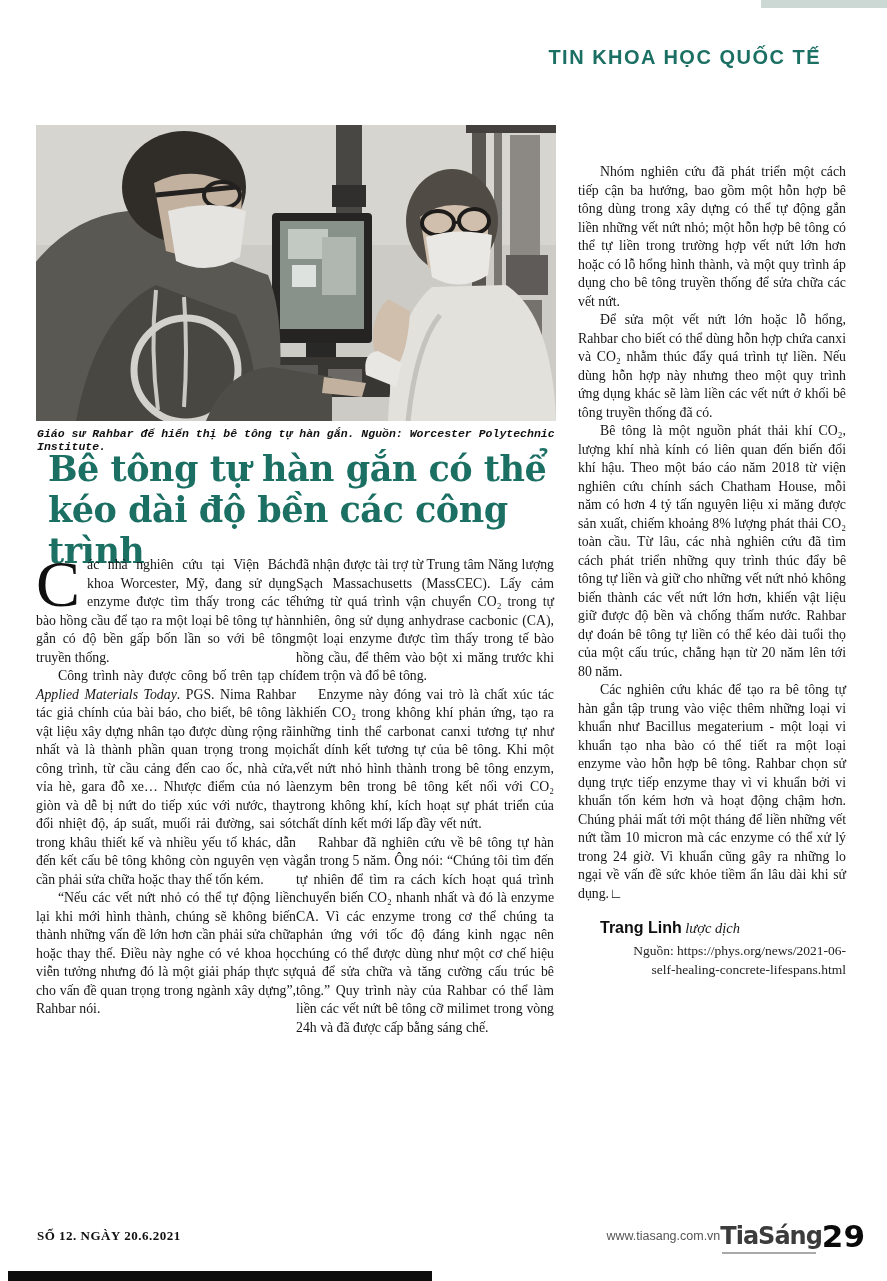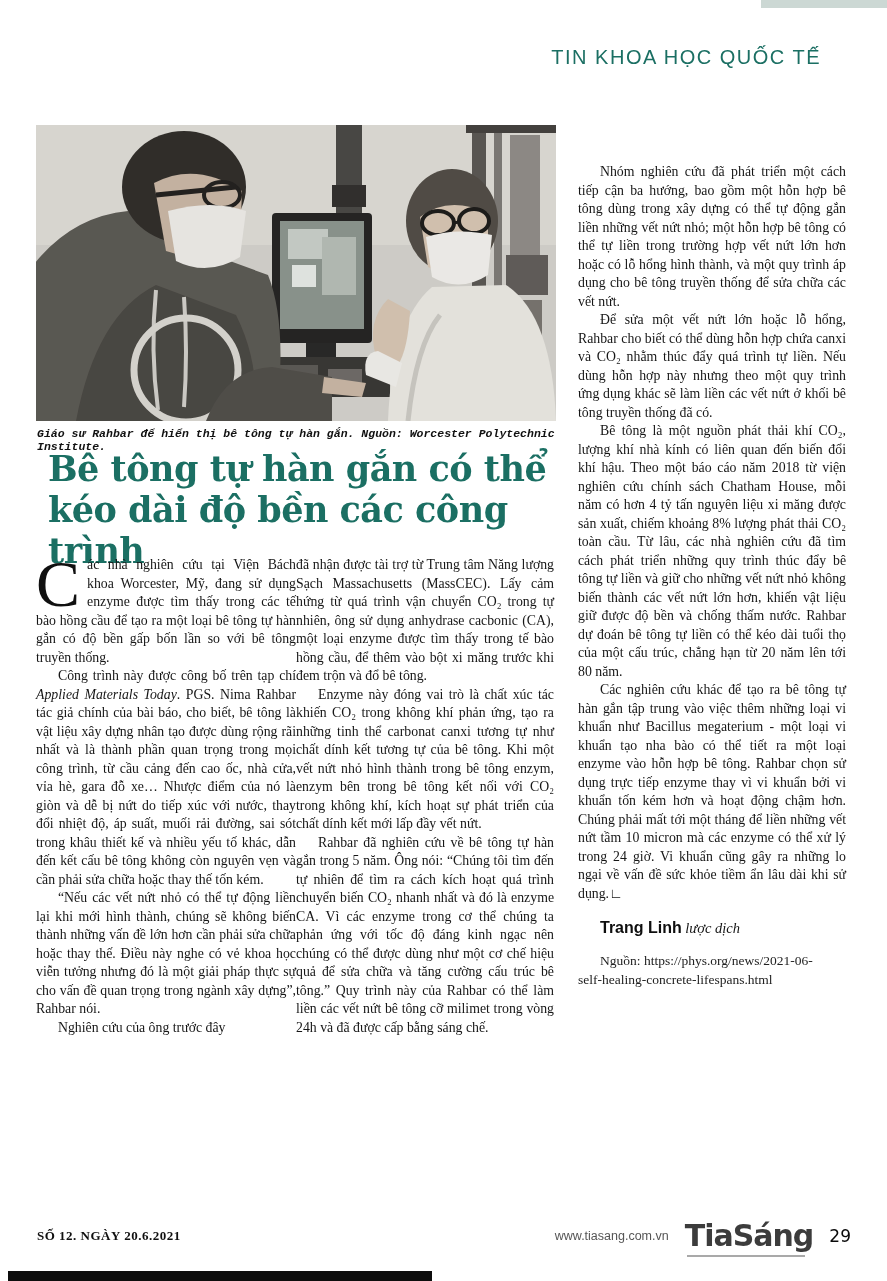--- a/index.html
+++ b/index.html
@@ -15,21 +15,21 @@
   }
   .top-strip {
     position: absolute; top: 0; right: 0;
     width: 126px; height: 8px;
     background: #ccd8d4;
   }
   .section-header {
     position: absolute; top: 46px; right: 66px;
     font-family: "Liberation Sans", sans-serif;
     font-size: 20px; letter-spacing: 1.5px;
-    color: #1b6f63; font-weight: 400;
+    color: #1b6f63; font-weight: 700;
   }
   .photo {
     position: absolute; left: 36px; top: 125px;
     width: 520px; height: 296px;
     background: #d6d4cf;
     overflow: hidden;
   }
   .photo svg { display: block; }
   .caption {
     position: absolute; left: 37px; top: 427px; width: 520px;
@@ -64,52 +64,52 @@
     color: #101010;
   }
   .ital { font-style: italic; }
   .byline { margin-top: 16px; text-indent: 0; }
   .byline .author {
     font-family: "Liberation Sans", sans-serif;
     font-weight: bold; font-size: 16px; color: #0e0e0e;
   }
   .byline .role { font-style: italic; font-size: 14.5px; }
   .source {
-    margin-top: 12px; text-indent: 0;
-    font-size: 13.5px; line-height: 19px; text-align: left;
+    margin-top: 2px; text-indent: 0;
+    font-size: 13.5px; line-height: 19px; text-align: right;
     color: #222222;
   }
   .footer-issue {
     position: absolute; left: 37px; top: 1228px;
     font-family: "Liberation Serif", serif;
     font-weight: bold; font-size: 13px; letter-spacing: 0.5px;
     color: #101010;
   }
   .footer-right {
-    position: absolute; right: 36px; top: 1218px;
-    display: flex; align-items: center; gap: 16px;
+    position: absolute; right: 22px; top: 1218px;
+    display: flex; align-items: center; gap: 0;
   }
   .footer-url {
     font-family: "Liberation Sans", sans-serif;
     font-size: 12.5px; color: #555555;
   }
   .footer-logo {
     font-family: "DejaVu Sans", sans-serif;
-    font-weight: bold; font-size: 30px; color: #3c3c3c;
+    font-weight: bold; font-size: 24px; color: #3c3c3c;
     letter-spacing: -1px;
     position: relative;
   }
   .footer-logo::after {
     content: "";
     position: absolute; left: 2px; bottom: -4px;
     width: 92%; height: 2px; background: #a9a9a9;
   }
   .footer-page {
     font-family: "DejaVu Sans", sans-serif;
-    font-weight: normal; font-size: 17px; color: #0a0a0a;
+    font-weight: bold; font-size: 31px; color: #0a0a0a;
   }
   .bottom-bar {
     position: absolute; left: 8px; bottom: 0;
     width: 424px; height: 10px;
     background: #0d0d0d;
   }
 </style>
 </head>
 <body>
 
@@ -185,21 +185,20 @@
   </div>
 
   <div class="caption">Giáo sư Rahbar để hiển thị bê tông tự hàn gắn. Nguồn: Worcester Polytechnic Institute.</div>
 
   <h1 class="headline">Bê tông tự hàn gắn có thể kéo dài độ bền các công trình</h1>
 
   <div class="col col-1">
     <p class="noindent"><span class="dropcap">C</span><span>ác nhà nghiên cứu tại Viện Bách khoa Worcester, Mỹ, đang sử dụng enzyme được tìm thấy trong các tế bào hồng cầu để tạo ra một loại bê tông tự hàn gắn có độ bền gấp bốn lần so với bê tông truyền thống.</span></p>
     <p><span>Công trình này được công bố trên tạp chí </span><span class="ital">Applied Materials Today</span><span>. PGS. Nima Rahbar tác giả chính của bài báo, cho biết, bê tông là vật liệu xây dựng nhân tạo được dùng rộng rãi nhất và là thành phần quan trọng trong mọi công trình, từ cầu cảng đến cao ốc, nhà cửa, vỉa hè, gara đỗ xe… Nhược điểm của nó là giòn và dễ bị nứt do tiếp xúc với nước, thay đổi nhiệt độ, áp suất, muối rải đường, sai sót trong khâu thiết kế và nhiều yếu tố khác, dẫn đến kết cấu bê tông không còn nguyên vẹn và cần phải sửa chữa hoặc thay thế tốn kém.</span></p>
     <p>“Nếu các vết nứt nhỏ có thể tự động liền lại khi mới hình thành, chúng sẽ không biến thành những vấn đề lớn hơn cần phải sửa chữa hoặc thay thế. Điều này nghe có vẻ khoa học viễn tưởng nhưng đó là một giải pháp thực sự cho vấn đề quan trọng trong ngành xây dựng”, Rahbar nói.</p>
-    <p>Nghiên cứu của ông trước đây</p>
   </div>
 
   <div class="col col-2">
     <p class="noindent">đã nhận được tài trợ từ Trung tâm Năng lượng Sạch Massachusetts (MassCEC). Lấy cảm hứng từ quá trình vận chuyển CO₂ trong tự nhiên, ông sử dụng anhydrase cacbonic (CA), một loại enzyme được tìm thấy trong tế bào hồng cầu, để thêm vào bột xi măng trước khi đem trộn và đổ bê tông.</p>
     <p>Enzyme này đóng vai trò là chất xúc tác khiến CO₂ trong không khí phản ứng, tạo ra những tinh thể carbonat canxi tương tự như chất dính kết tương tự của bê tông. Khi một vết nứt nhỏ hình thành trong bê tông enzym, enzym bên trong bê tông kết nối với CO₂ trong không khí, kích hoạt sự phát triển của chất dính kết mới lấp đầy vết nứt.</p>
     <p>Rahbar đã nghiên cứu về bê tông tự hàn gắn trong 5 năm. Ông nói: “Chúng tôi tìm đến tự nhiên để tìm ra cách kích hoạt quá trình chuyển biến CO₂ nhanh nhất và đó là enzyme CA. Vì các enzyme trong cơ thể chúng ta phản ứng với tốc độ đáng kinh ngạc nên chúng có thể được dùng như một cơ chế hiệu quả để sửa chữa và tăng cường cấu trúc bê tông.” Quy trình này của Rahbar có thể làm liền các vết nứt bê tông cỡ milimet trong vòng 24h và đã được cấp bằng sáng chế.</p>
   </div>
 
   <div class="col col-3">
     <p>Nhóm nghiên cứu đã phát triển một cách tiếp cận ba hướng, bao gồm một hỗn hợp bê tông dùng trong xây dựng có thể tự động gắn liền những vết nứt nhỏ; một hỗn hợp bê tông có thể tự liền trong trường hợp vết nứt lớn hơn hoặc có lỗ hổng hình thành, và một quy trình áp dụng cho bê tông truyền thống để sửa chữa các vết nứt.</p>

